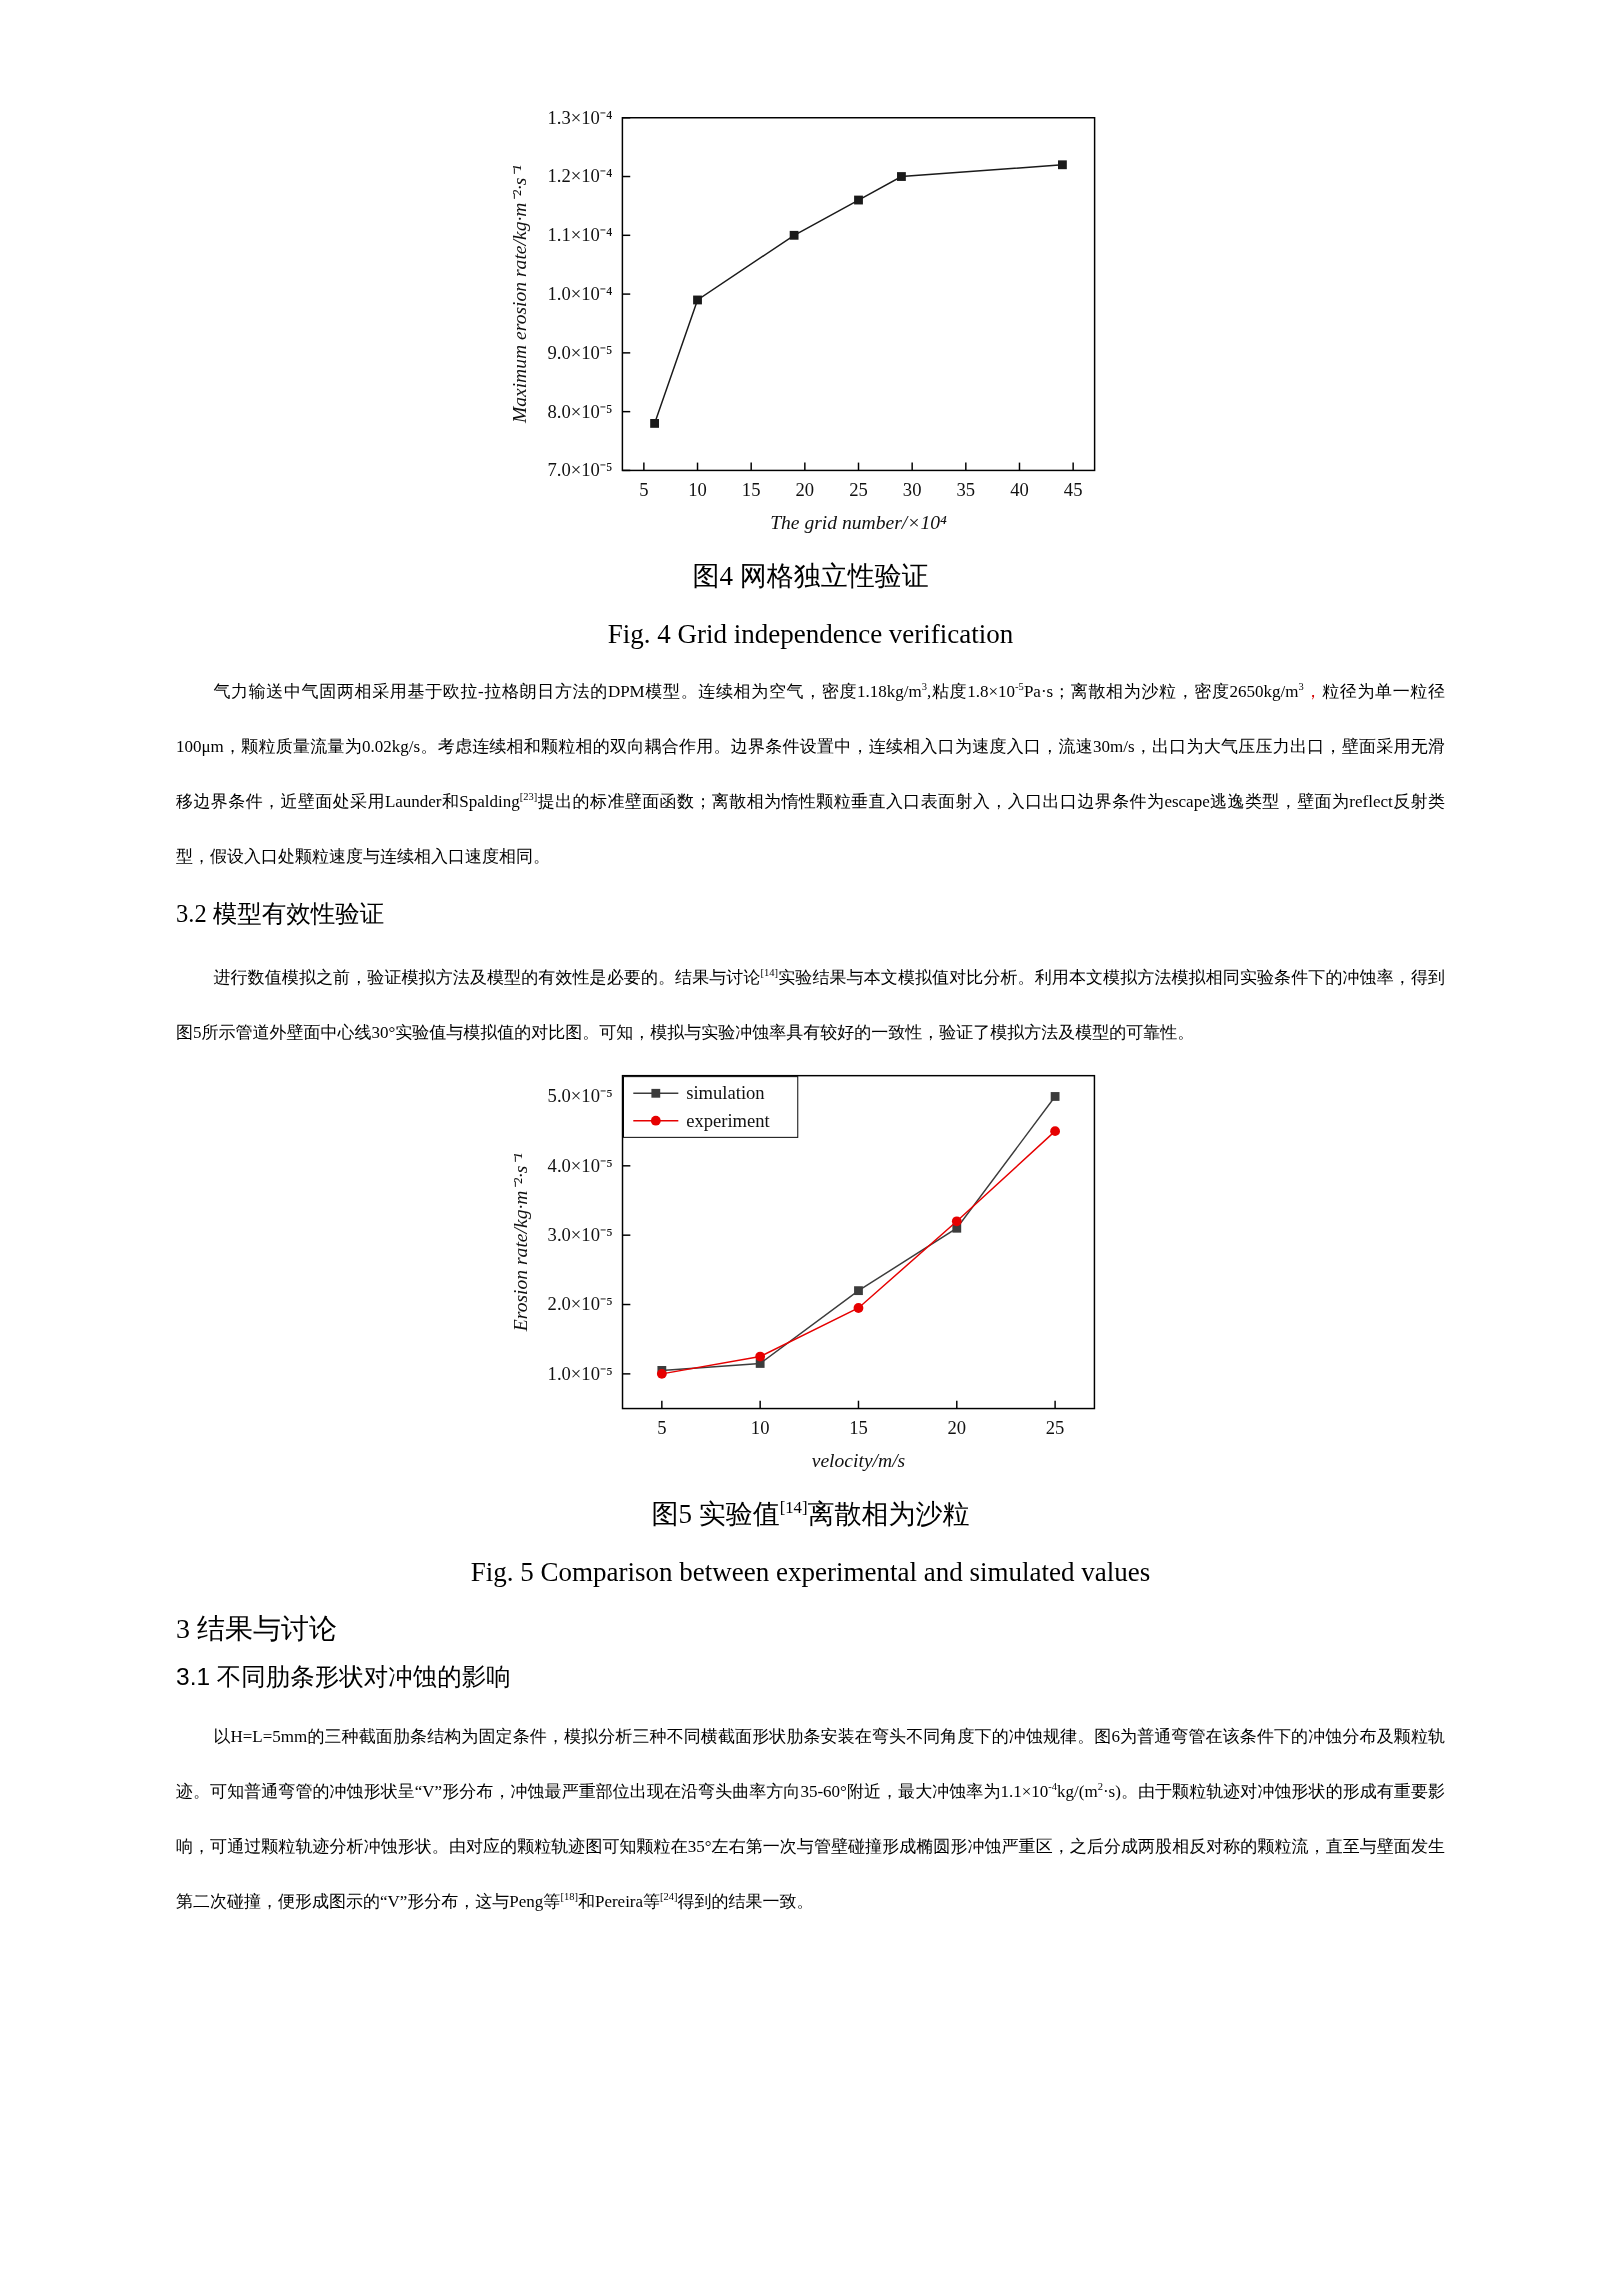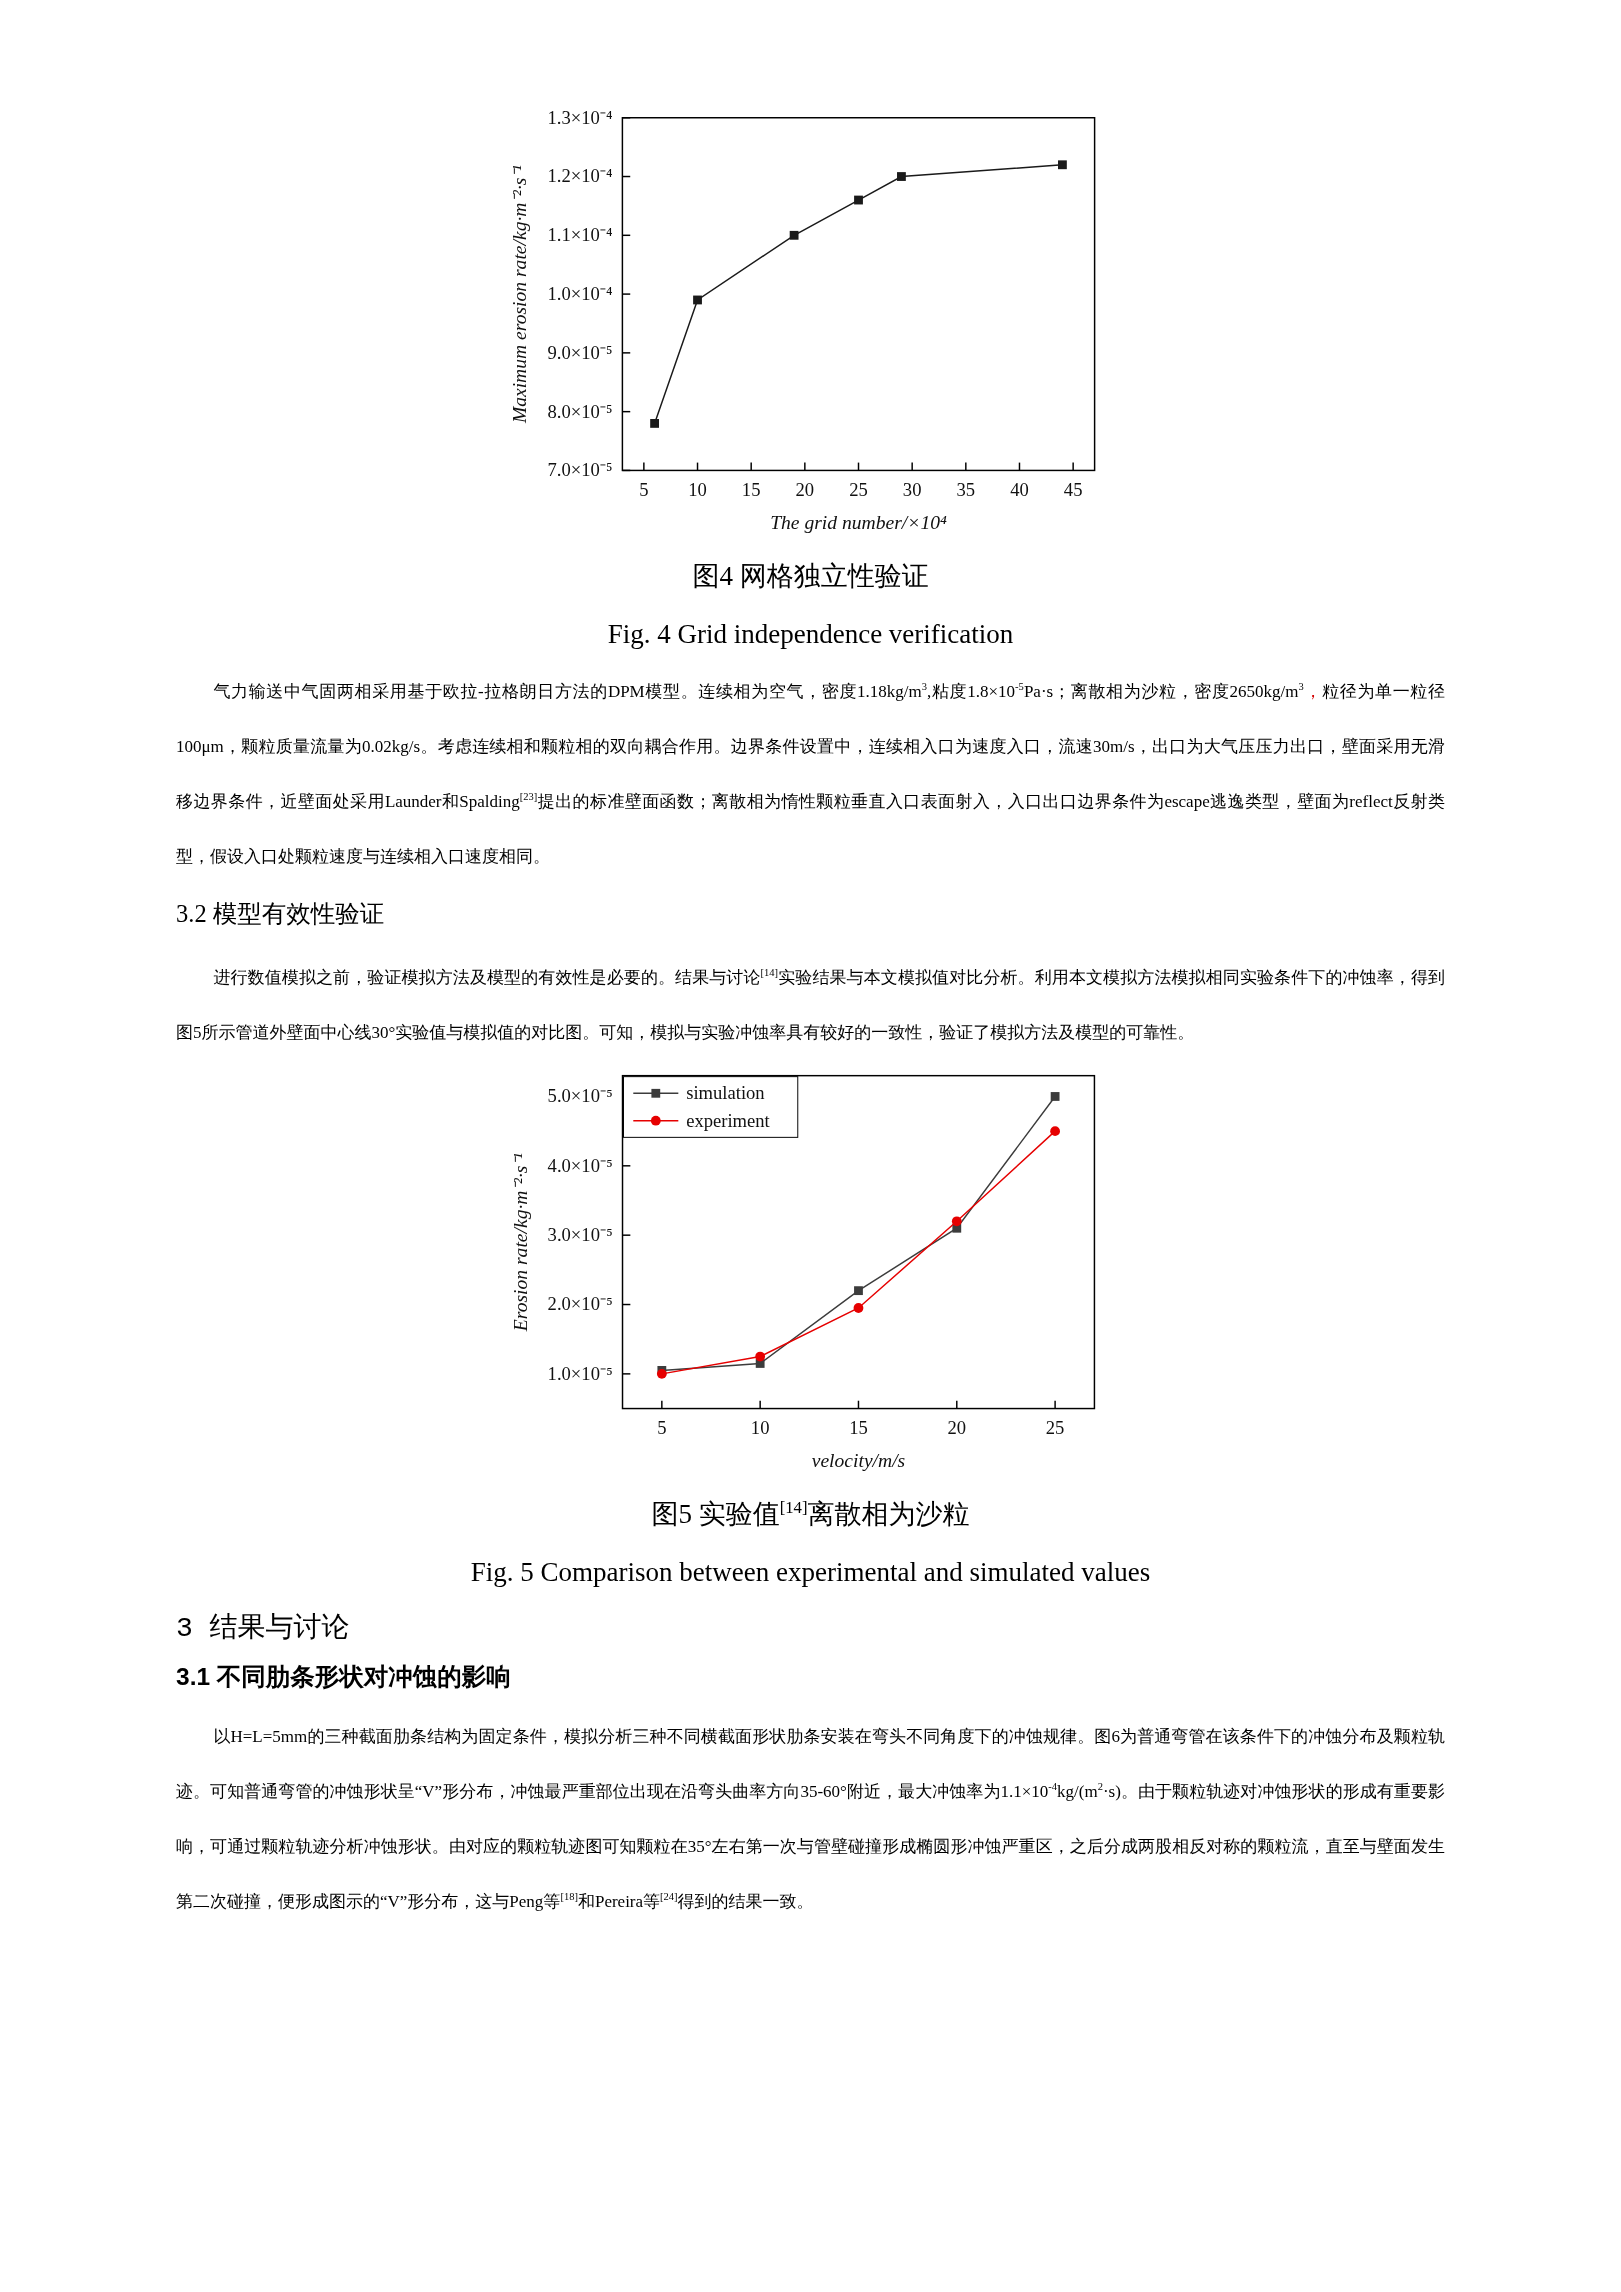--- a/index.html
+++ b/index.html
@@ -14,25 +14,25 @@
   .para {
     font-size:17px; line-height:55px; text-align:justify;
     text-indent:2.2em; margin-top:11.8px;
   }
   sup { font-size:0.62em; line-height:0; }
   .caption { text-align:center; font-size:27px; line-height:35px; }
   .caption.cn { margin-top:11.8px; }
   .caption.en { margin-top:23px; }
   .h1 {
     font-size:28px; font-weight:400; line-height:45px; margin-top:15.7px;
-    font-family:Liberation Mono, monospace;
+    font-family:Liberation Serif, serif;
   }
   .h2 { font-size:24.5px; font-weight:400; line-height:49px; margin-top:5.9px; }
   .h2b {
-    font-size:24.5px; font-weight:700; line-height:43px; margin-top:3.9px;
+    font-size:24.5px; font-weight:400; line-height:43px; margin-top:3.9px;
     font-family:"Liberation Sans", sans-serif;
   }
   svg text { font-family:"Liberation Serif", serif; fill:#111; }
   .tick { font-size:19px; }
   .axlabel { font-size:20px; font-style:italic; }
   .leg { font-size:19px; }
 </style>
 </head>
 <body>
 

